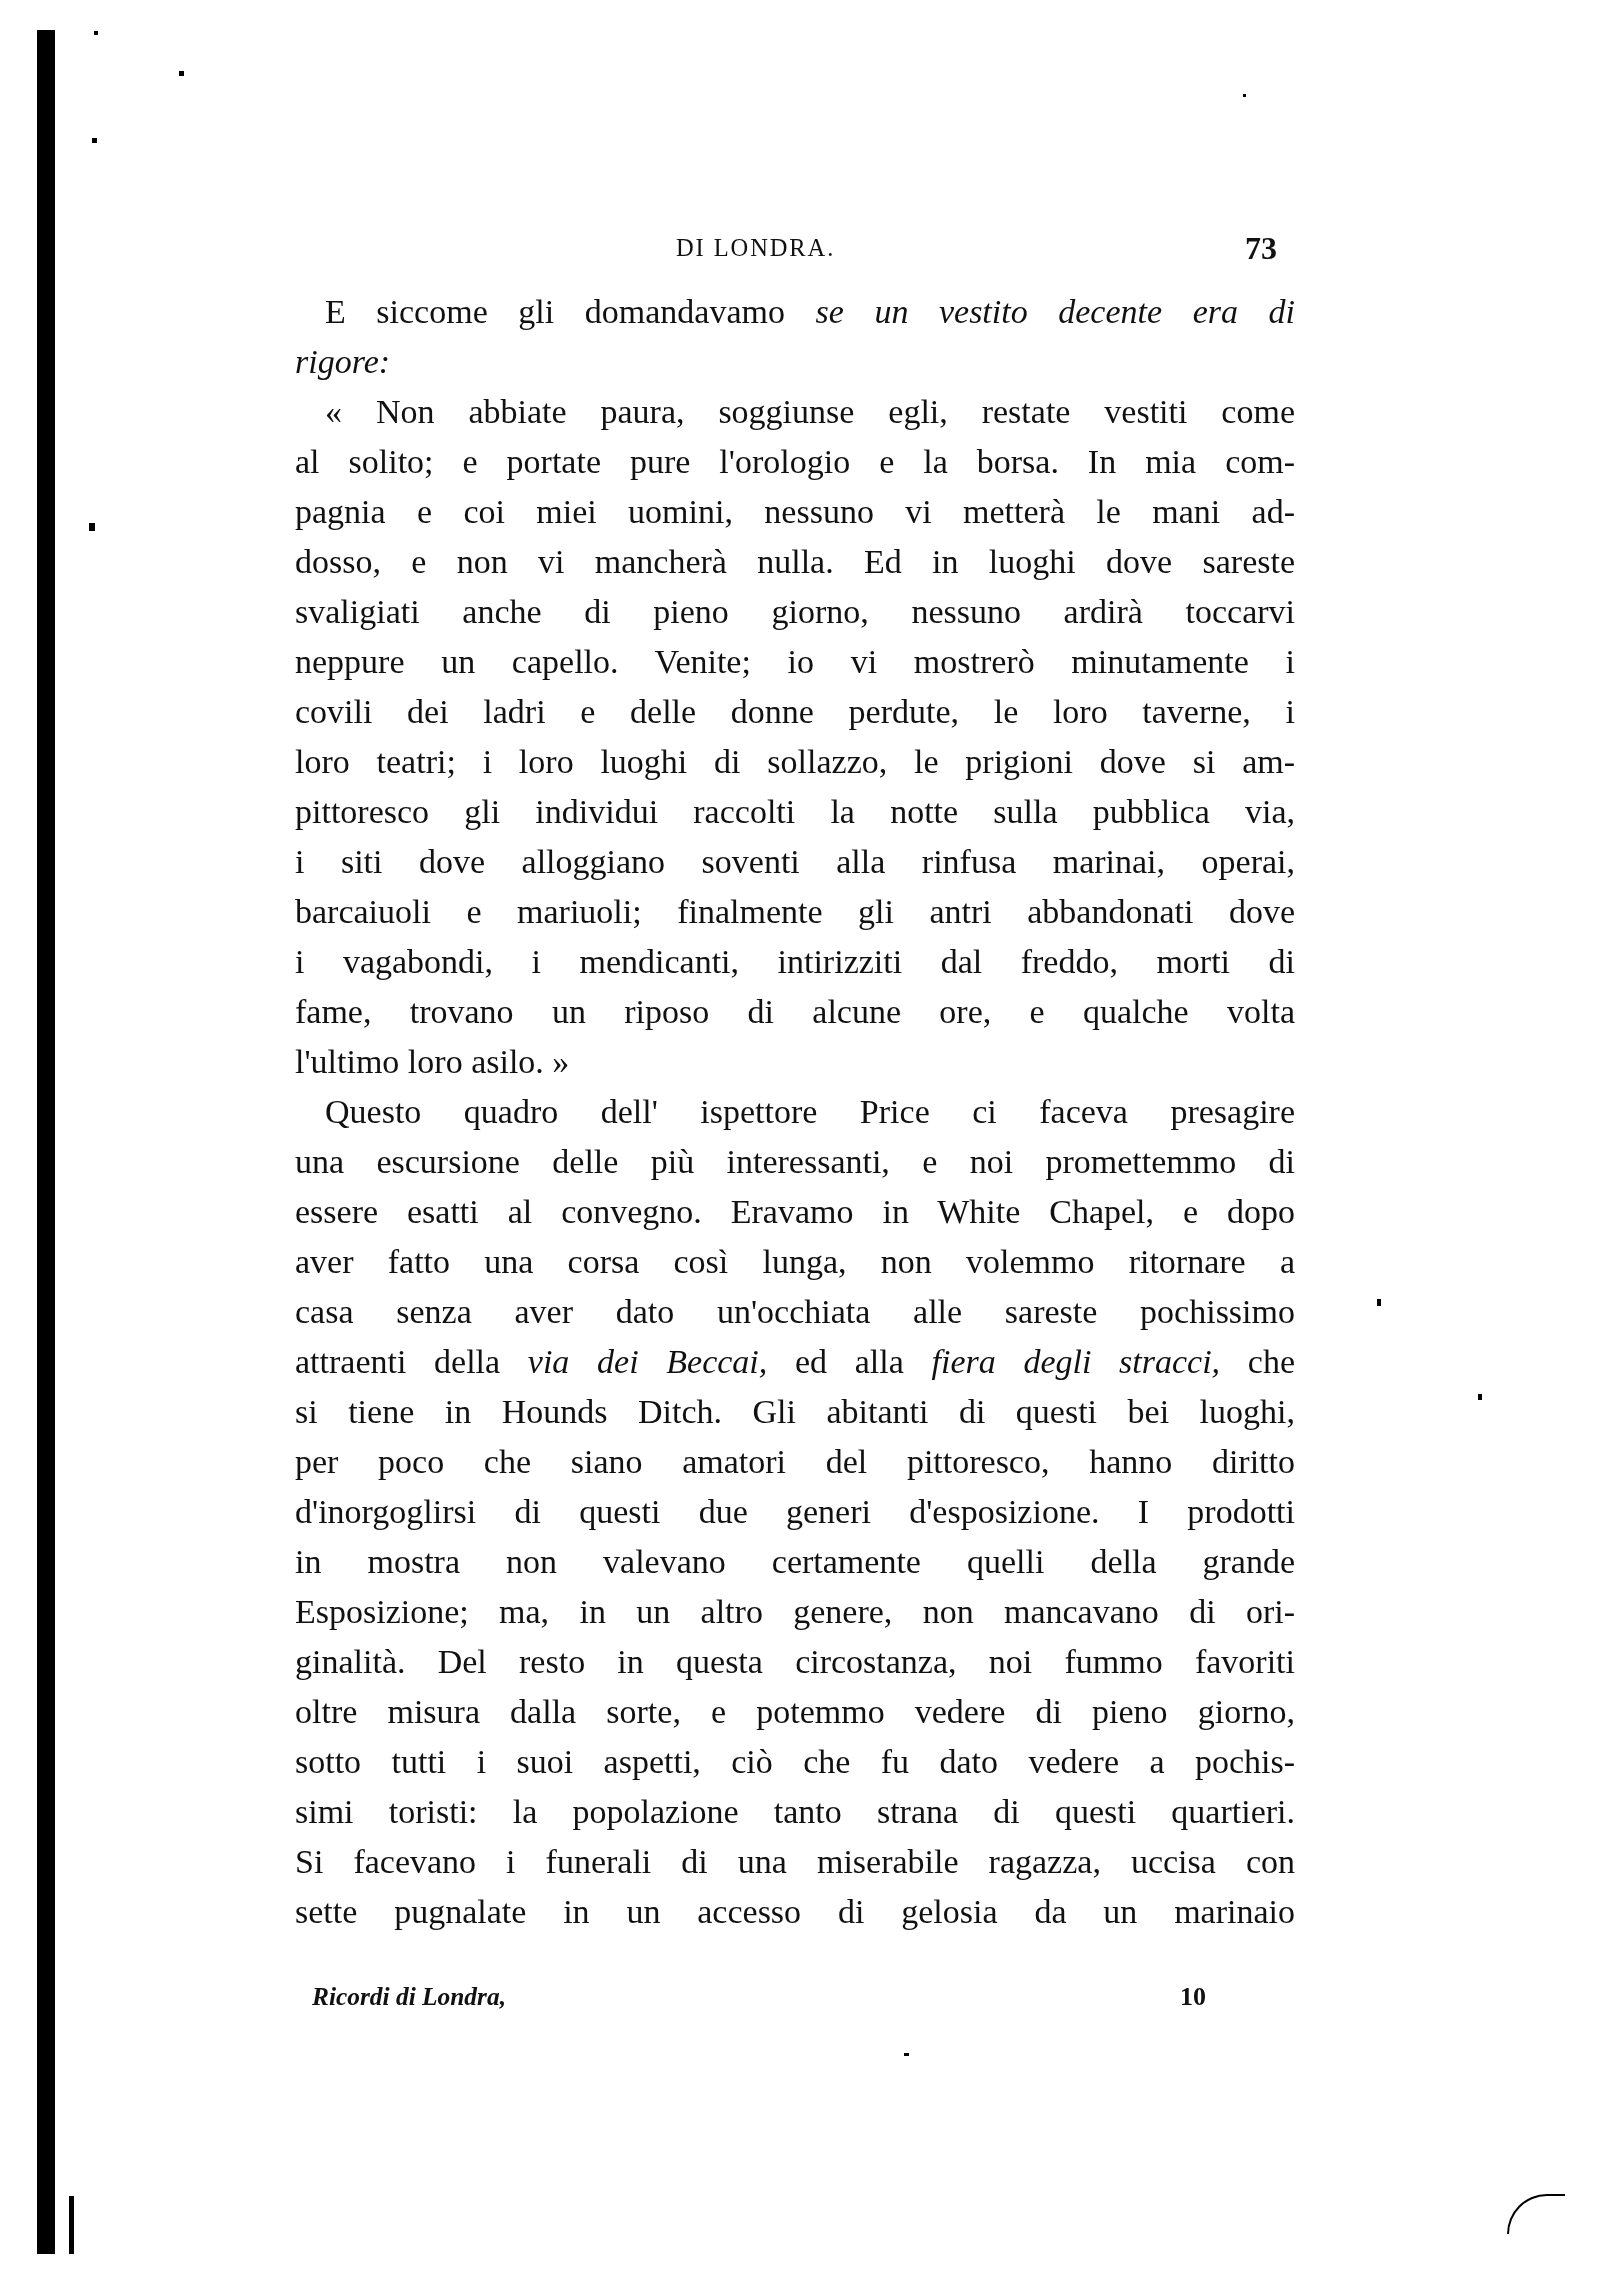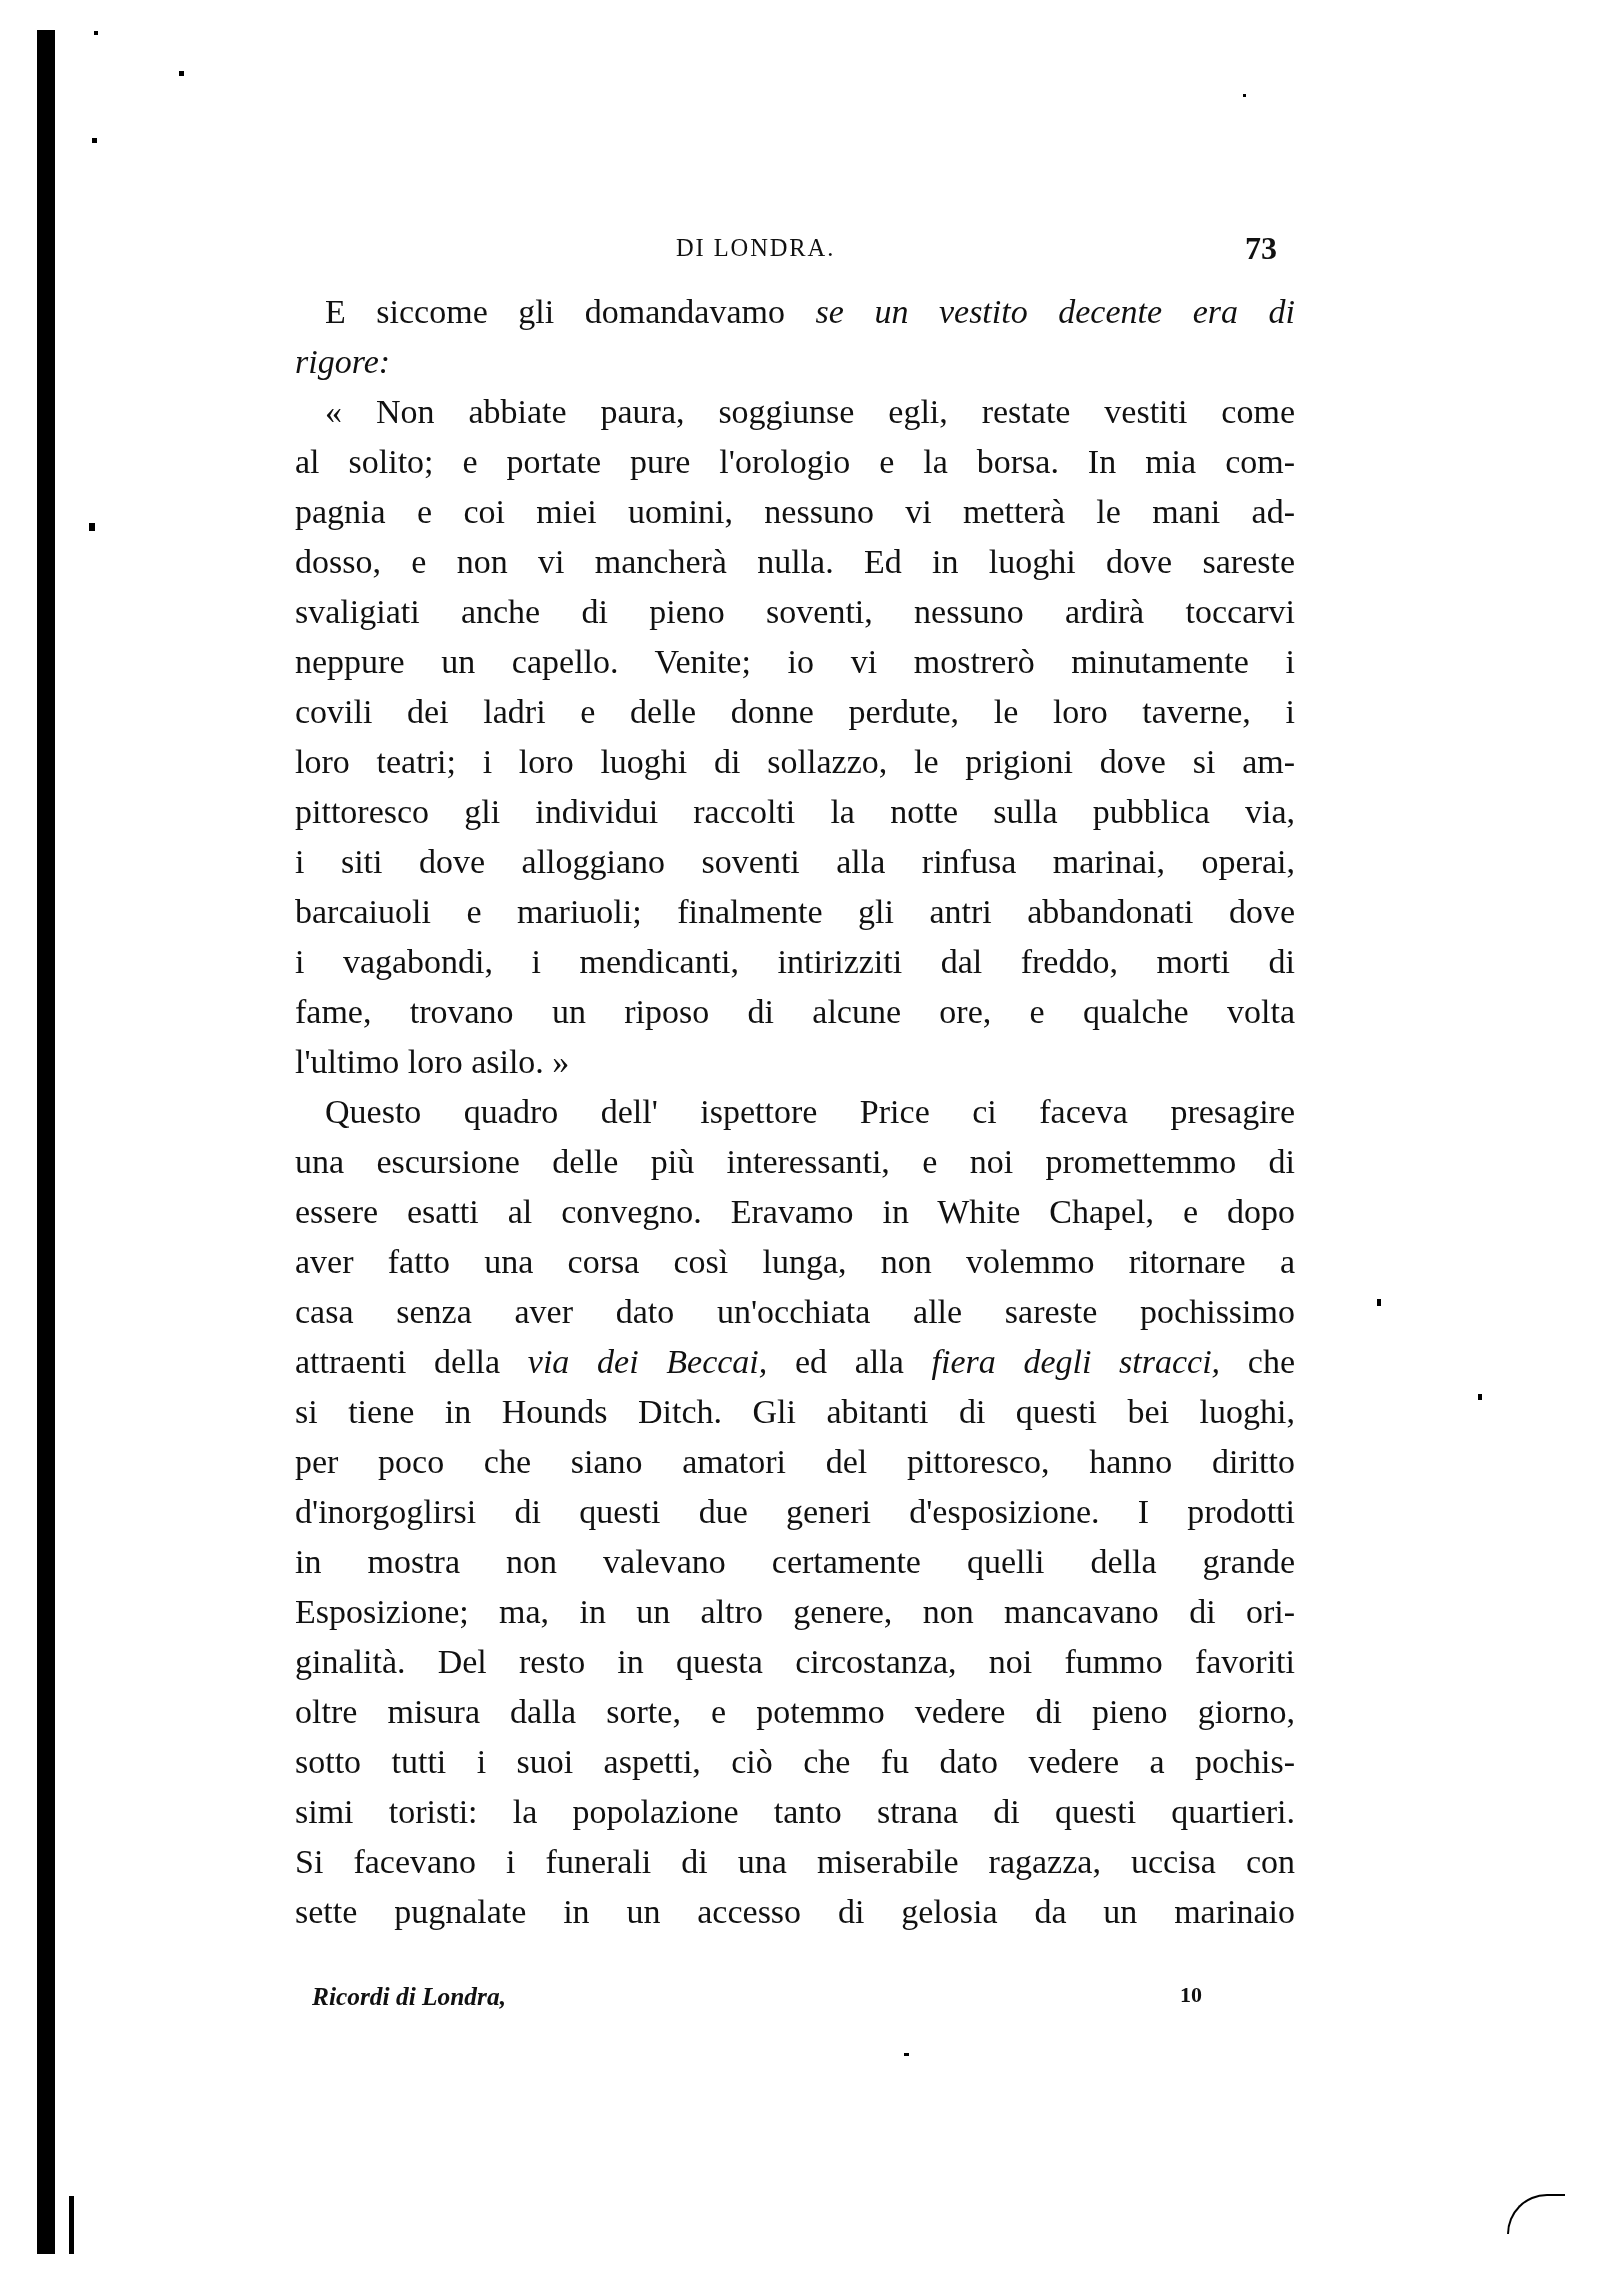--- a/index.html
+++ b/index.html
@@ -9,42 +9,42 @@
   .binding-line { position: absolute; left: 69px; top: 2196px; width: 4.7px; height: 58px; background: #000; }
   .running-head { position: absolute; left: 676px; top: 234px; font-size: 24.5px; letter-spacing: 1.9px;
                   font-variant: small-caps; }
   .page-number { position: absolute; left: 1245px; top: 230px; font-size: 32px; font-weight: bold; text-align: center; }
   .body-text { position: absolute; left: 247px; top: 287px; width: 1048px; font-size: 34px;
                line-height: 50px; text-align: justify; }
   .line { display: block; white-space: nowrap; text-align-last: justify; margin-left: 48px; }
   .line.last { text-align-last: left; }
   .indent { padding-left: 30px; }
   .footer-left { position: absolute; left: 312px; top: 1982px; font-size: 25.4px; font-style: italic; font-weight: bold; text-align: center; }
-  .footer-right { position: absolute; left: 1180px; top: 1982px; font-size: 22px; font-weight: bold; }
+  .footer-right { position: absolute; left: 1180px; top: 1982px; font-size: 26px; font-weight: bold; }
   .speck { position: absolute; background: #000; }
   .curve { position: absolute; left: 1507px; top: 2194px; width: 56px; height: 38px;
            border-top: 2.8px solid #000; border-left: 2.8px solid #000; border-radius: 56px 0 0 0; }
 </style>
 </head>
 <body>
 
 <div class="binding-bar"></div>
 <div class="binding-line"></div>
 
 <div class="running-head">DI LONDRA.</div>
 <div class="page-number">73</div>
 
 <div class="body-text" id="body-text">
     <span class="line indent"><span>E siccome gli domandavamo </span><i>se un vestito decente era di</i></span>
     <span class="line last"><i>rigore:</i></span>
     <span class="line indent"><span>« Non abbiate paura, soggiunse egli, restate vestiti come</span></span>
     <span class="line"><span>al solito; e portate pure l'orologio e la borsa. In mia com-</span></span>
     <span class="line"><span>pagnia e coi miei uomini, nessuno vi metterà le mani ad-</span></span>
     <span class="line"><span>dosso, e non vi mancherà nulla. Ed in luoghi dove sareste</span></span>
-    <span class="line"><span>svaligiati anche di pieno soventi, nessuno ardirà toccarvi</span></span>
+    <span class="line"><span>svaligiati anche di pieno giorno, nessuno ardirà toccarvi</span></span>
     <span class="line"><span>neppure un capello. Venite; io vi mostrerò minutamente i</span></span>
     <span class="line"><span>covili dei ladri e delle donne perdute, le loro taverne, i</span></span>
     <span class="line"><span>loro teatri; i loro luoghi di sollazzo, le prigioni dove si am-</span></span>
     <span class="line"><span>pittoresco gli individui raccolti la notte sulla pubblica via,</span></span>
     <span class="line"><span>i siti dove alloggiano soventi alla rinfusa marinai, operai,</span></span>
     <span class="line"><span>barcaiuoli e mariuoli; finalmente gli antri abbandonati dove</span></span>
     <span class="line"><span>i vagabondi, i mendicanti, intirizziti dal freddo, morti di</span></span>
     <span class="line"><span>fame, trovano un riposo di alcune ore, e qualche volta</span></span>
     <span class="line last"><span>l'ultimo loro asilo. »</span></span>
     <span class="line indent"><span>Questo quadro dell' ispettore Price ci faceva presagire</span></span>

